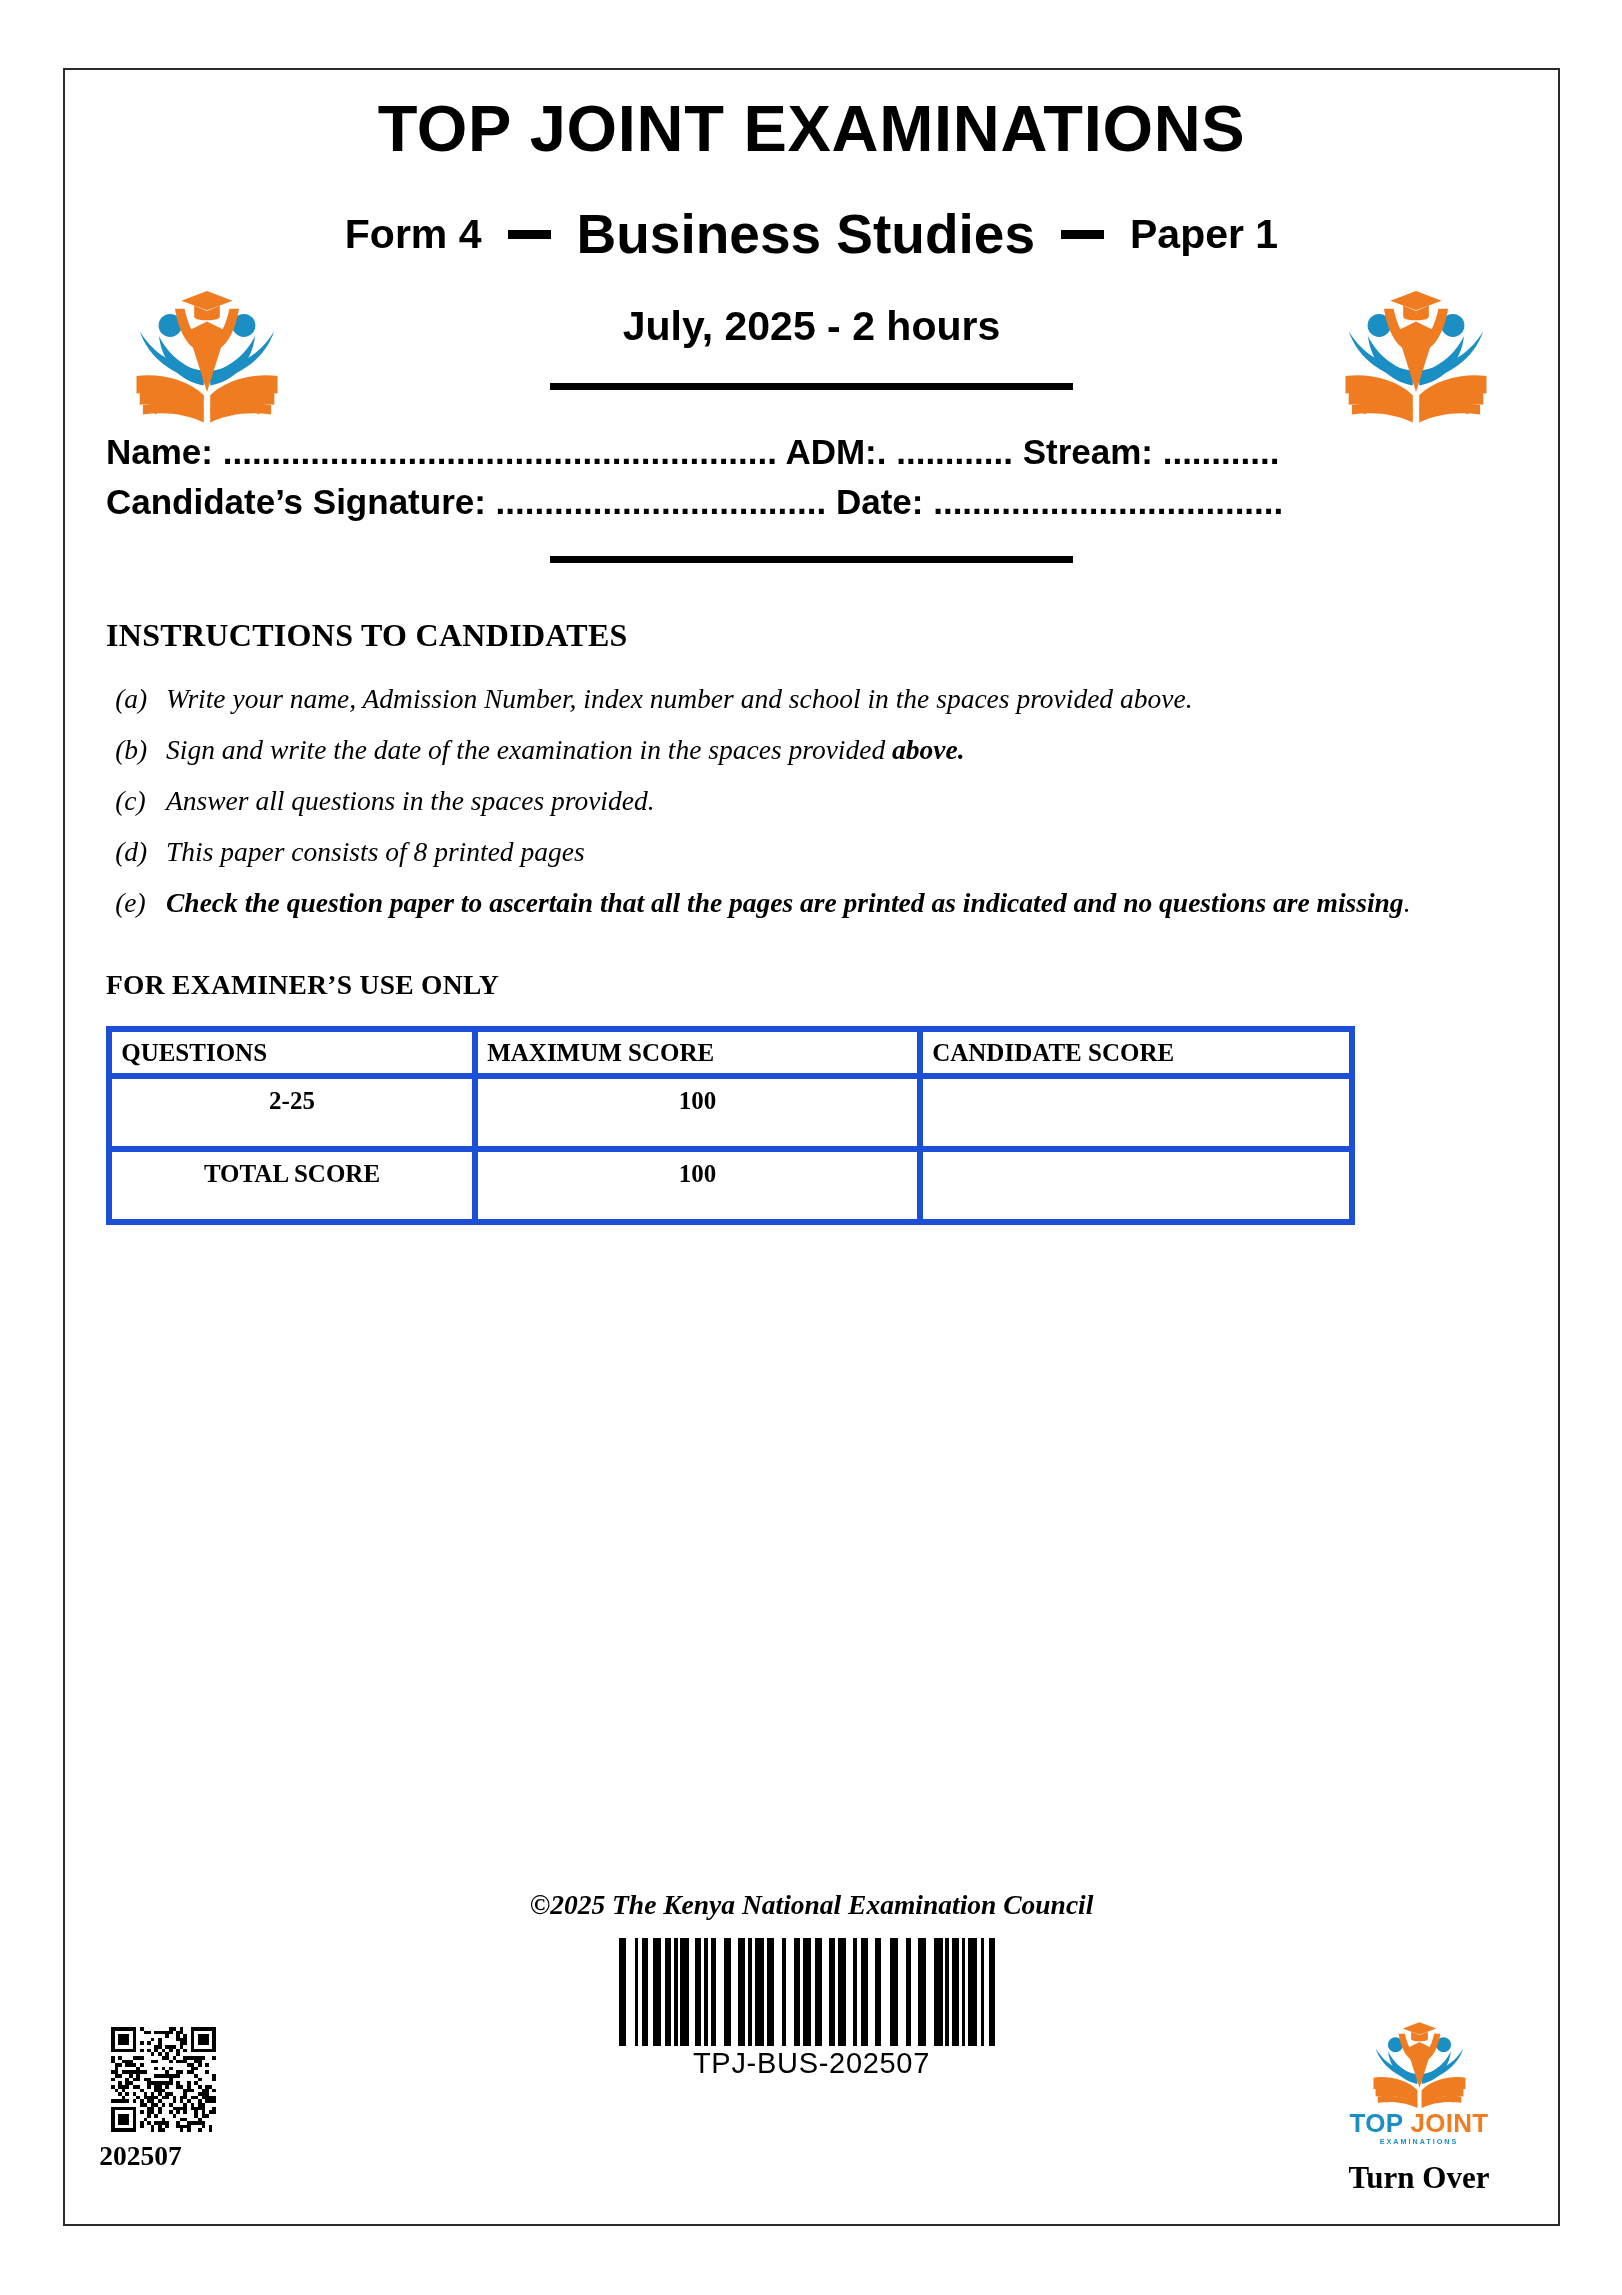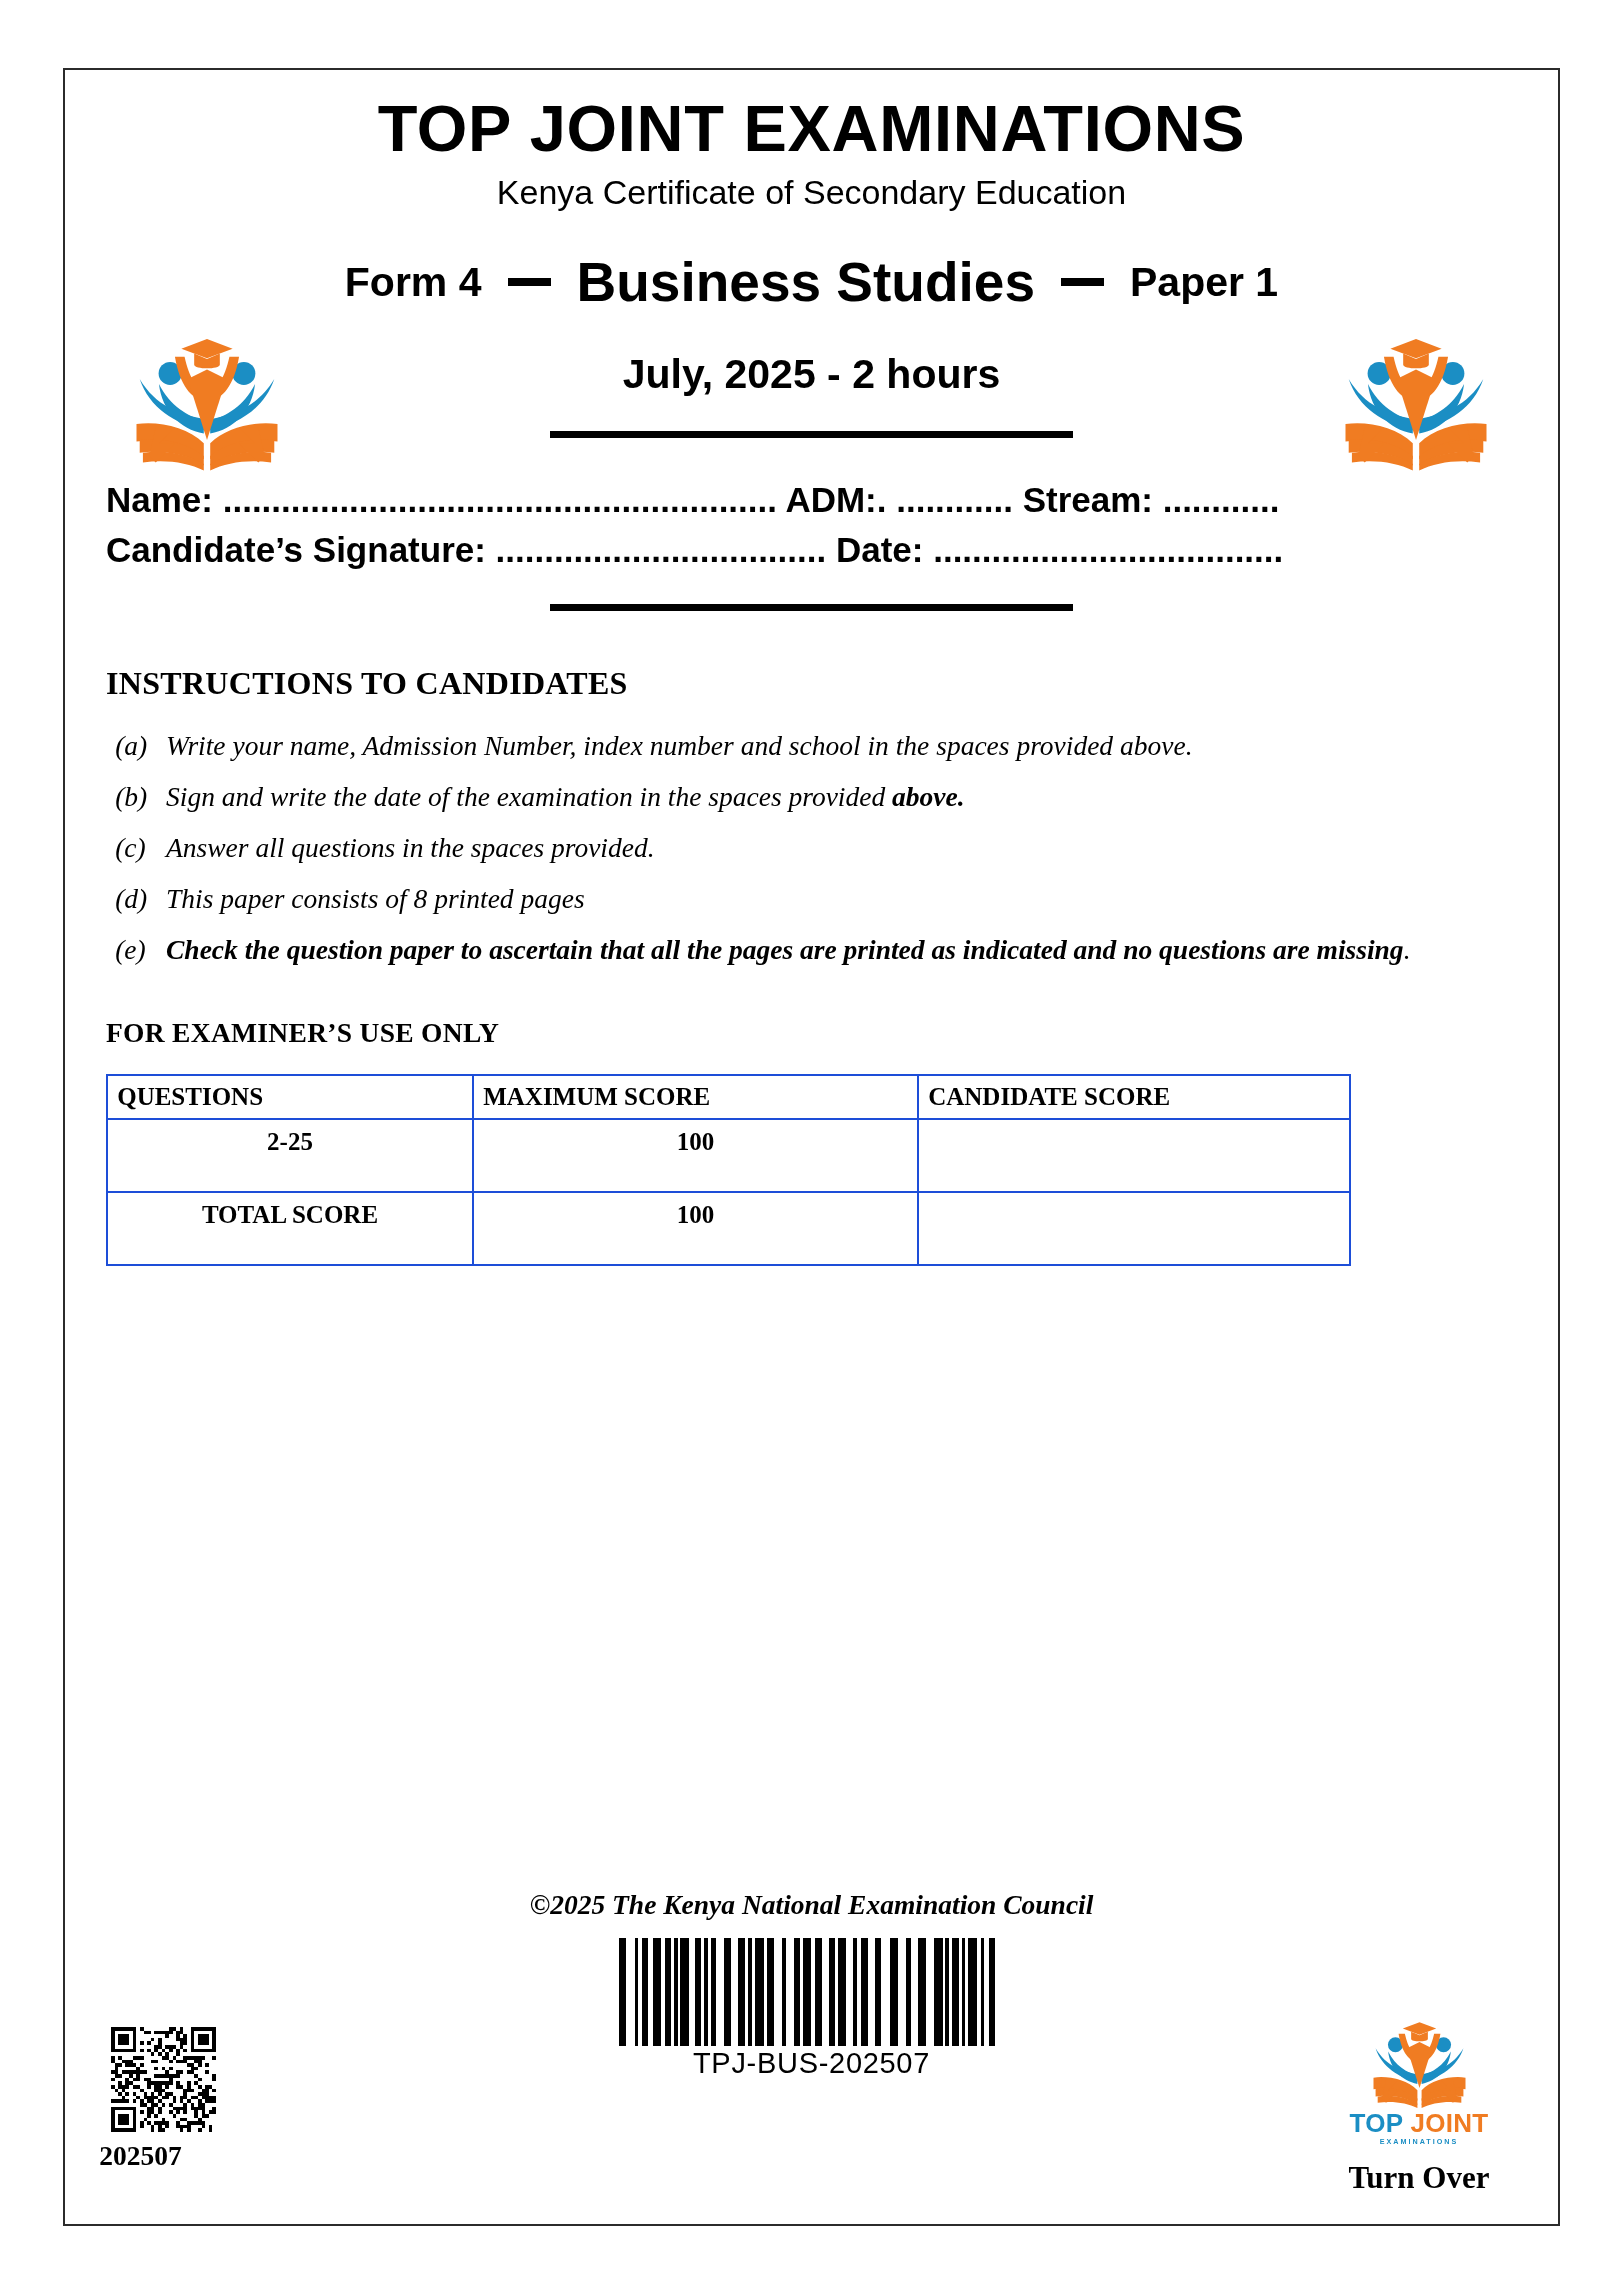--- a/index.html
+++ b/index.html
@@ -169,21 +169,21 @@
     font-size: 27.5px;
     letter-spacing: 0.3px;
   }
   .score-table {
     margin: 25px 0 0 41px;
     width: 1243px;
     border-collapse: collapse;
     table-layout: fixed;
   }
   .score-table th, .score-table td {
-    border: 2px solid #1d4ed8;
+    border: 6px solid #1d4ed8;
     font-family: "Liberation Serif", serif;
     font-weight: bold;
     font-size: 25px;
     box-sizing: border-box;
   }
   .score-table th {
     text-align: left;
     padding: 6.5px 9.2px;
     height: 44px;
   }
@@ -294,21 +294,20 @@
     margin-top: 14.4px;
   }
 </style>
 </head>
 <body>
 
 <div class="page-frame">
   <div class="page-inner">
 
     <div class="exam-title">TOP JOINT EXAMINATIONS</div>
-    <div class="exam-subtitle">Kenya Certificate of Secondary Education</div>
 
     <div class="subject-row">
 
       <div class="logo-left">
         <svg viewBox="0 0 100 88" width="164" height="141">
 
           <circle cx="27" cy="26.5" r="7.2" fill="#1b8ec4"></circle>
           <circle cx="73" cy="26.5" r="7.2" fill="#1b8ec4"></circle>
 
           <path d="M8 30 C18 47 33 52 48 55 L48 62 C30 58 14 48 8 30 Z" fill="#1b8ec4"></path>

